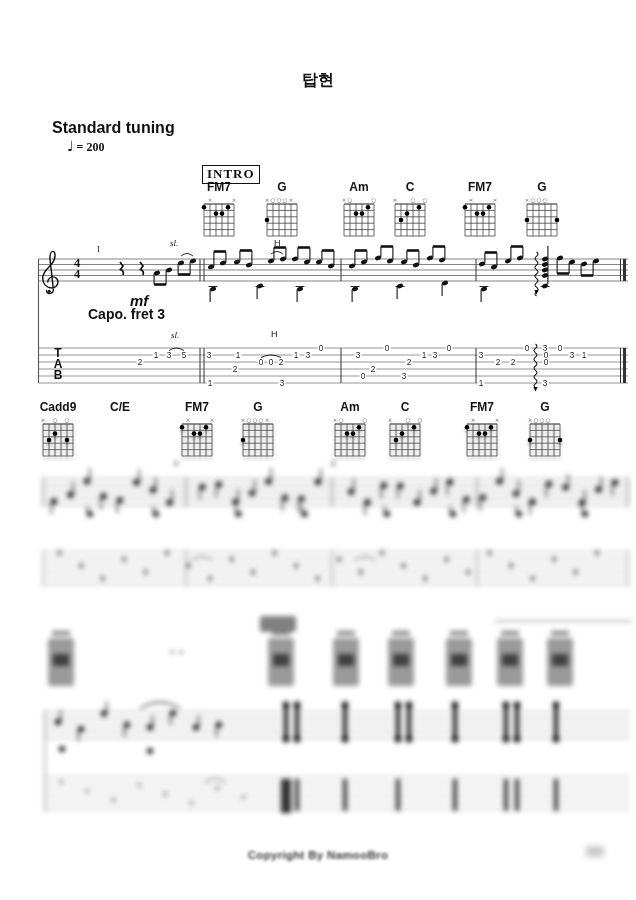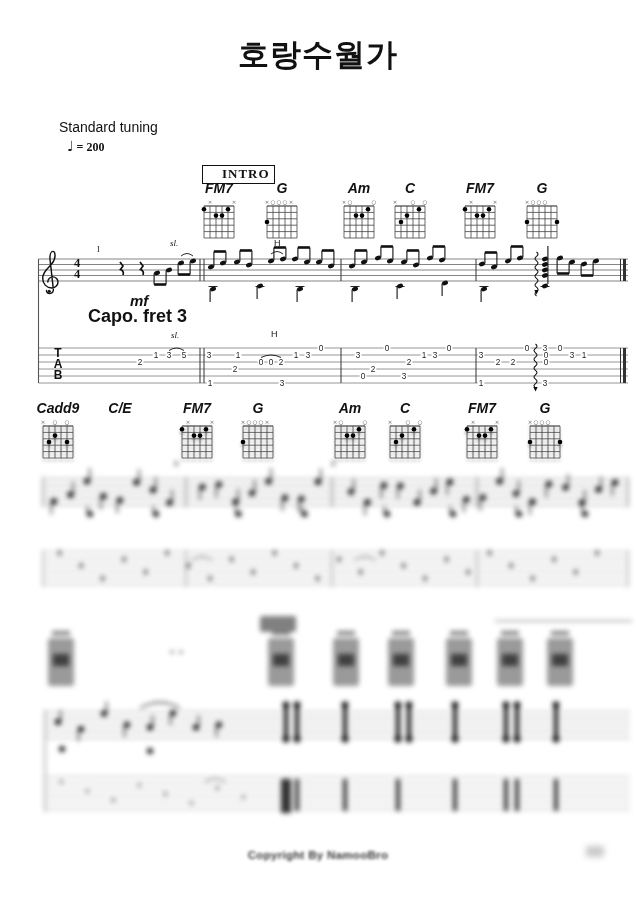--- a/index.html
+++ b/index.html
@@ -3,53 +3,53 @@
 <meta charset="utf-8">
 <style>
   html,body{margin:0;padding:0;background:#fff;}
   .page{position:relative;width:636px;height:900px;background:#ffffff;overflow:hidden;
         font-family:"Liberation Sans",sans-serif;color:#111;}
   .abs{position:absolute;}
   .title{top:34px;left:0;right:0;text-align:center;font-size:31px;font-weight:bold;letter-spacing:1px;}
   .subtitle{top:70px;left:0;right:0;text-align:center;font-size:16px;font-weight:bold;}
   .version{top:88px;left:0;right:0;text-align:center;font-size:12px;}
   .credit{top:96px;right:24px;font-size:12px;font-weight:bold;}
-  .tuning{top:119px;left:59px;font-size:14px;font-weight:normal;}
+  .tuning{top:119px;left:52px;font-size:16px;font-weight:bold;}
   .tempo{top:138px;left:67px;font-size:12px;font-weight:bold;font-family:"Liberation Serif",serif;}
   .tempo .glyph{font-family:"DejaVu Sans",sans-serif;font-size:14px;}
-  .intro-box{top:165px;left:202px;border:1.6px solid #111;padding:0px 4px 1px 19px;
+  .intro-box{top:165px;left:202px;border:1.6px solid #111;padding:0px 4px 1px 4px;
              font-family:"Liberation Serif",serif;font-weight:bold;font-size:13px;letter-spacing:1px;background:#fff;}
-  .capo{top:306px;left:88px;font-size:18px;font-weight:bold;}
+  .capo{top:306px;left:88px;font-size:14px;font-weight:bold;}
   .dyn{top:292px;left:130px;font-family:Liberation Sans, sans-serif;font-style:italic;font-weight:bold;font-size:15px;}
   .lab-pos{top:245px;left:97px;font-size:8px;font-family:"Liberation Serif",serif;}
   .lab-sl1{top:238px;left:170px;font-size:9px;font-style:italic;font-family:"Liberation Serif",serif;}
   .lab-sl2{top:330px;left:171px;font-size:9px;font-style:italic;font-family:"Liberation Serif",serif;}
   .lab-h1{top:238px;left:274px;font-size:9px;}
   .lab-h2{top:329px;left:271px;font-size:9px;}
   .timesig{left:70px;width:14px;text-align:center;font-family:"Liberation Serif",serif;font-weight:bold;font-size:12.5px;line-height:11px;}
   .ts-top{top:258px;} .ts-bot{top:269px;}
   .tabletter{left:50px;width:16px;text-align:center;font-weight:bold;font-size:12px;line-height:11px;}
   .tl-0{top:348px;} .tl-1{top:359px;} .tl-2{top:370px;}
   .chord{position:absolute;width:48px;text-align:center;}
-  .chord .cname{font-size:14px;font-weight:bold;margin-bottom:0px;font-style:italic;}
+  .chord .cname{font-size:12px;font-weight:bold;margin-bottom:0px;}
   .chord svg{display:block;margin:0 auto;}
   .shadowed svg{filter:drop-shadow(0px 3px 1.5px rgba(0,0,0,0.28));}
   .blurwrap{position:absolute;left:0;width:636px;}
   .blur2{top:450px;height:160px;filter:blur(2.6px);}
   .blur3{top:606px;height:240px;filter:blur(2.8px);}
   .copyright{top:849px;left:0;right:0;text-align:center;font-size:11.5px;font-weight:bold;
              color:#3a3a3a;letter-spacing:0.3px;filter:blur(1.8px);}
   .pagenum-blob{top:846px;left:586px;width:18px;height:11px;background:#c9c9c9;border-radius:2px;filter:blur(3px);}
 </style>
 </head>
 <body>
 
 <div class="page">
 
-  <div class="abs title">호랑수월가</div>
+  <div class="abs subtitle">탑현</div>
 
   <div class="abs tuning">Standard tuning</div>
   <div class="abs tempo"><span class="glyph">♩</span><span> = 200</span></div>
 
   <div class="abs intro-box">INTRO</div>
 
   <div id="chords">
       <div class="chord" style="left: 195px; top: 180px;">
         <div class="cname">FM7</div>
         <svg width="40" height="48">

